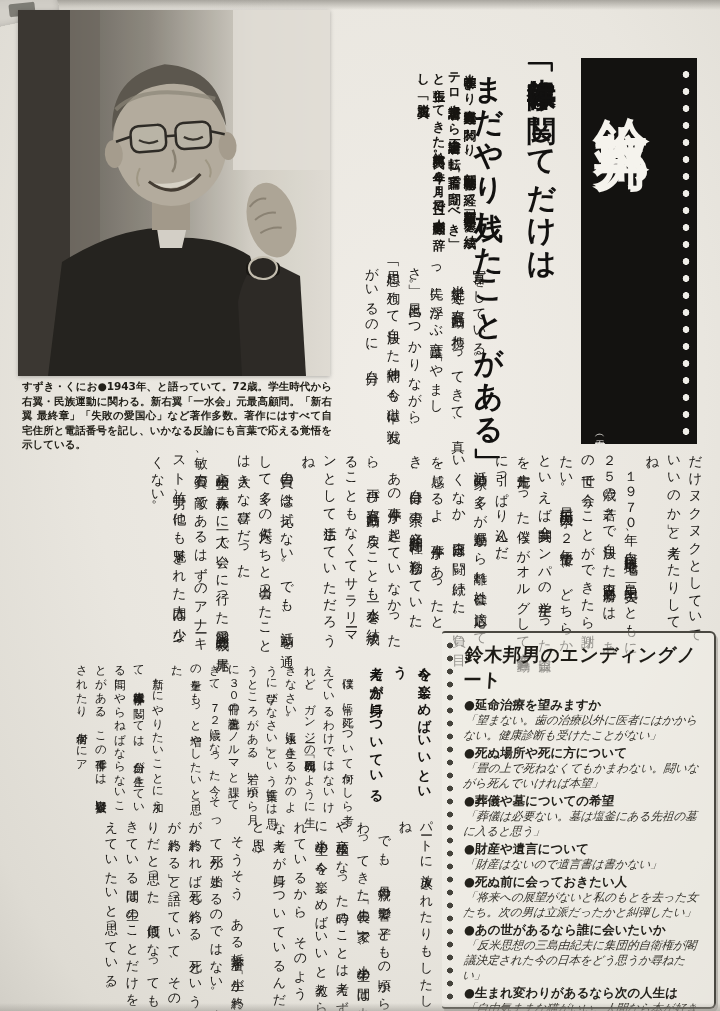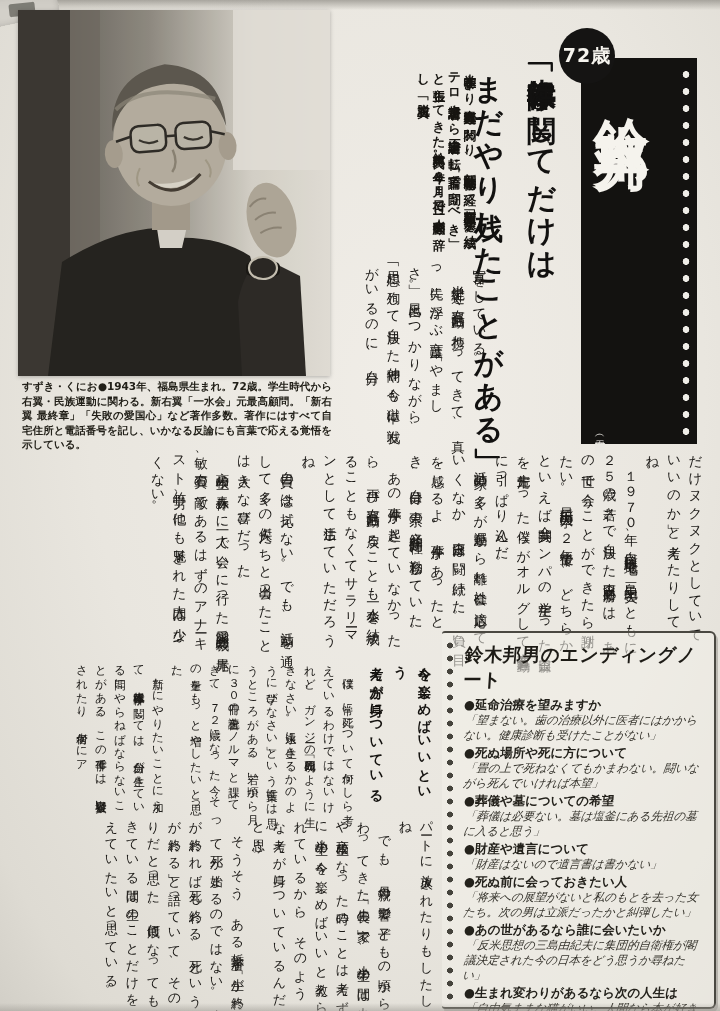--- a/index.html
+++ b/index.html
@@ -130,28 +130,27 @@
       <g transform="rotate(-14 254 212)">
         <ellipse cx="254" cy="210" rx="24" ry="38" fill="#b1a899"></ellipse>
         <path d="M236 192 q 10 -8 18 -4 M238 206 q 12 -6 22 -2 M240 220 q 12 -4 22 0" stroke="#8c8374" stroke-width="2" fill="none"></path>
       </g>
       <rect x="228" y="252" width="34" height="14" rx="5" fill="#15130f"></rect>
       <ellipse cx="245" cy="258" rx="14" ry="11" fill="#26231f" stroke="#c8c2b4" stroke-width="2.2"></ellipse>
       <rect x="0" y="0" width="312" height="366" fill="rgba(120,115,105,0.06)"></rect>
     </svg>
   </div>
 
-  <div class="caption">すずき・くにお●1943年、福島県生まれ。72歳。学生時代から右翼・民族運動に関わる。新右翼「一水会」元最高顧問。「新右翼 最終章」「失敗の愛国心」など著作多数。著作にはすべて自宅住所と電話番号を記し、いかなる反論にも言葉で応える覚悟を示している。</div>
+  <div class="caption">すずき・くにお●1943年、と語っていて。72歳。学生時代から右翼・民族運動に関わる。新右翼「一水会」元最高顧問。「新右翼 最終章」「失敗の愛国心」など著作多数。著作にはすべて自宅住所と電話番号を記し、いかなる反論にも言葉で応える覚悟を示している。</div>
 
   <div class="banner">
     <div class="banner-dots"></div>
     <div class="name">鈴木邦男</div>
     <div class="name-note">（元右翼活動家）</div>
   </div>
-  <div class="badge">72歳</div>
 
   <div class="v headline">「赤報隊事件に関してだけは
 まだやり残したことがある」</div>
 
   <div class="v intro">大学在学中より右翼運動に関わり、新聞社勤務を経て新右翼団体「一水会」を結成。テロ肯定論者から否定論者に転じ「言論で闘うべき」と主張してきた鈴木邦男氏。今年８月１日付で一水会顧問を辞し、「脱右翼</div>
 
   <div class="v vbody body1">宣言」をしている。
 　半世紀近く右翼活動に携わってきて、真っ先に浮かぶ言葉は「やましさ」。風呂につかりながら、「思想に殉じて自決した仲間や今も獄中に戦友がいるのに、自分</div>
   <div class="v vbody body2">だけヌクヌクとしていていいのか」と考えたりしてね。
 　１９７０年、自衛隊駐屯地で三島由紀夫とともに２５歳の若さで自決した森田必勝には、あの世で会うことができたら謝りたい。早稲田大学の２年後輩で、どちらかといえば全共闘シンパの学生だった森田を先輩だった僕らがオルグして右翼運動に引っぱり込んだ。

